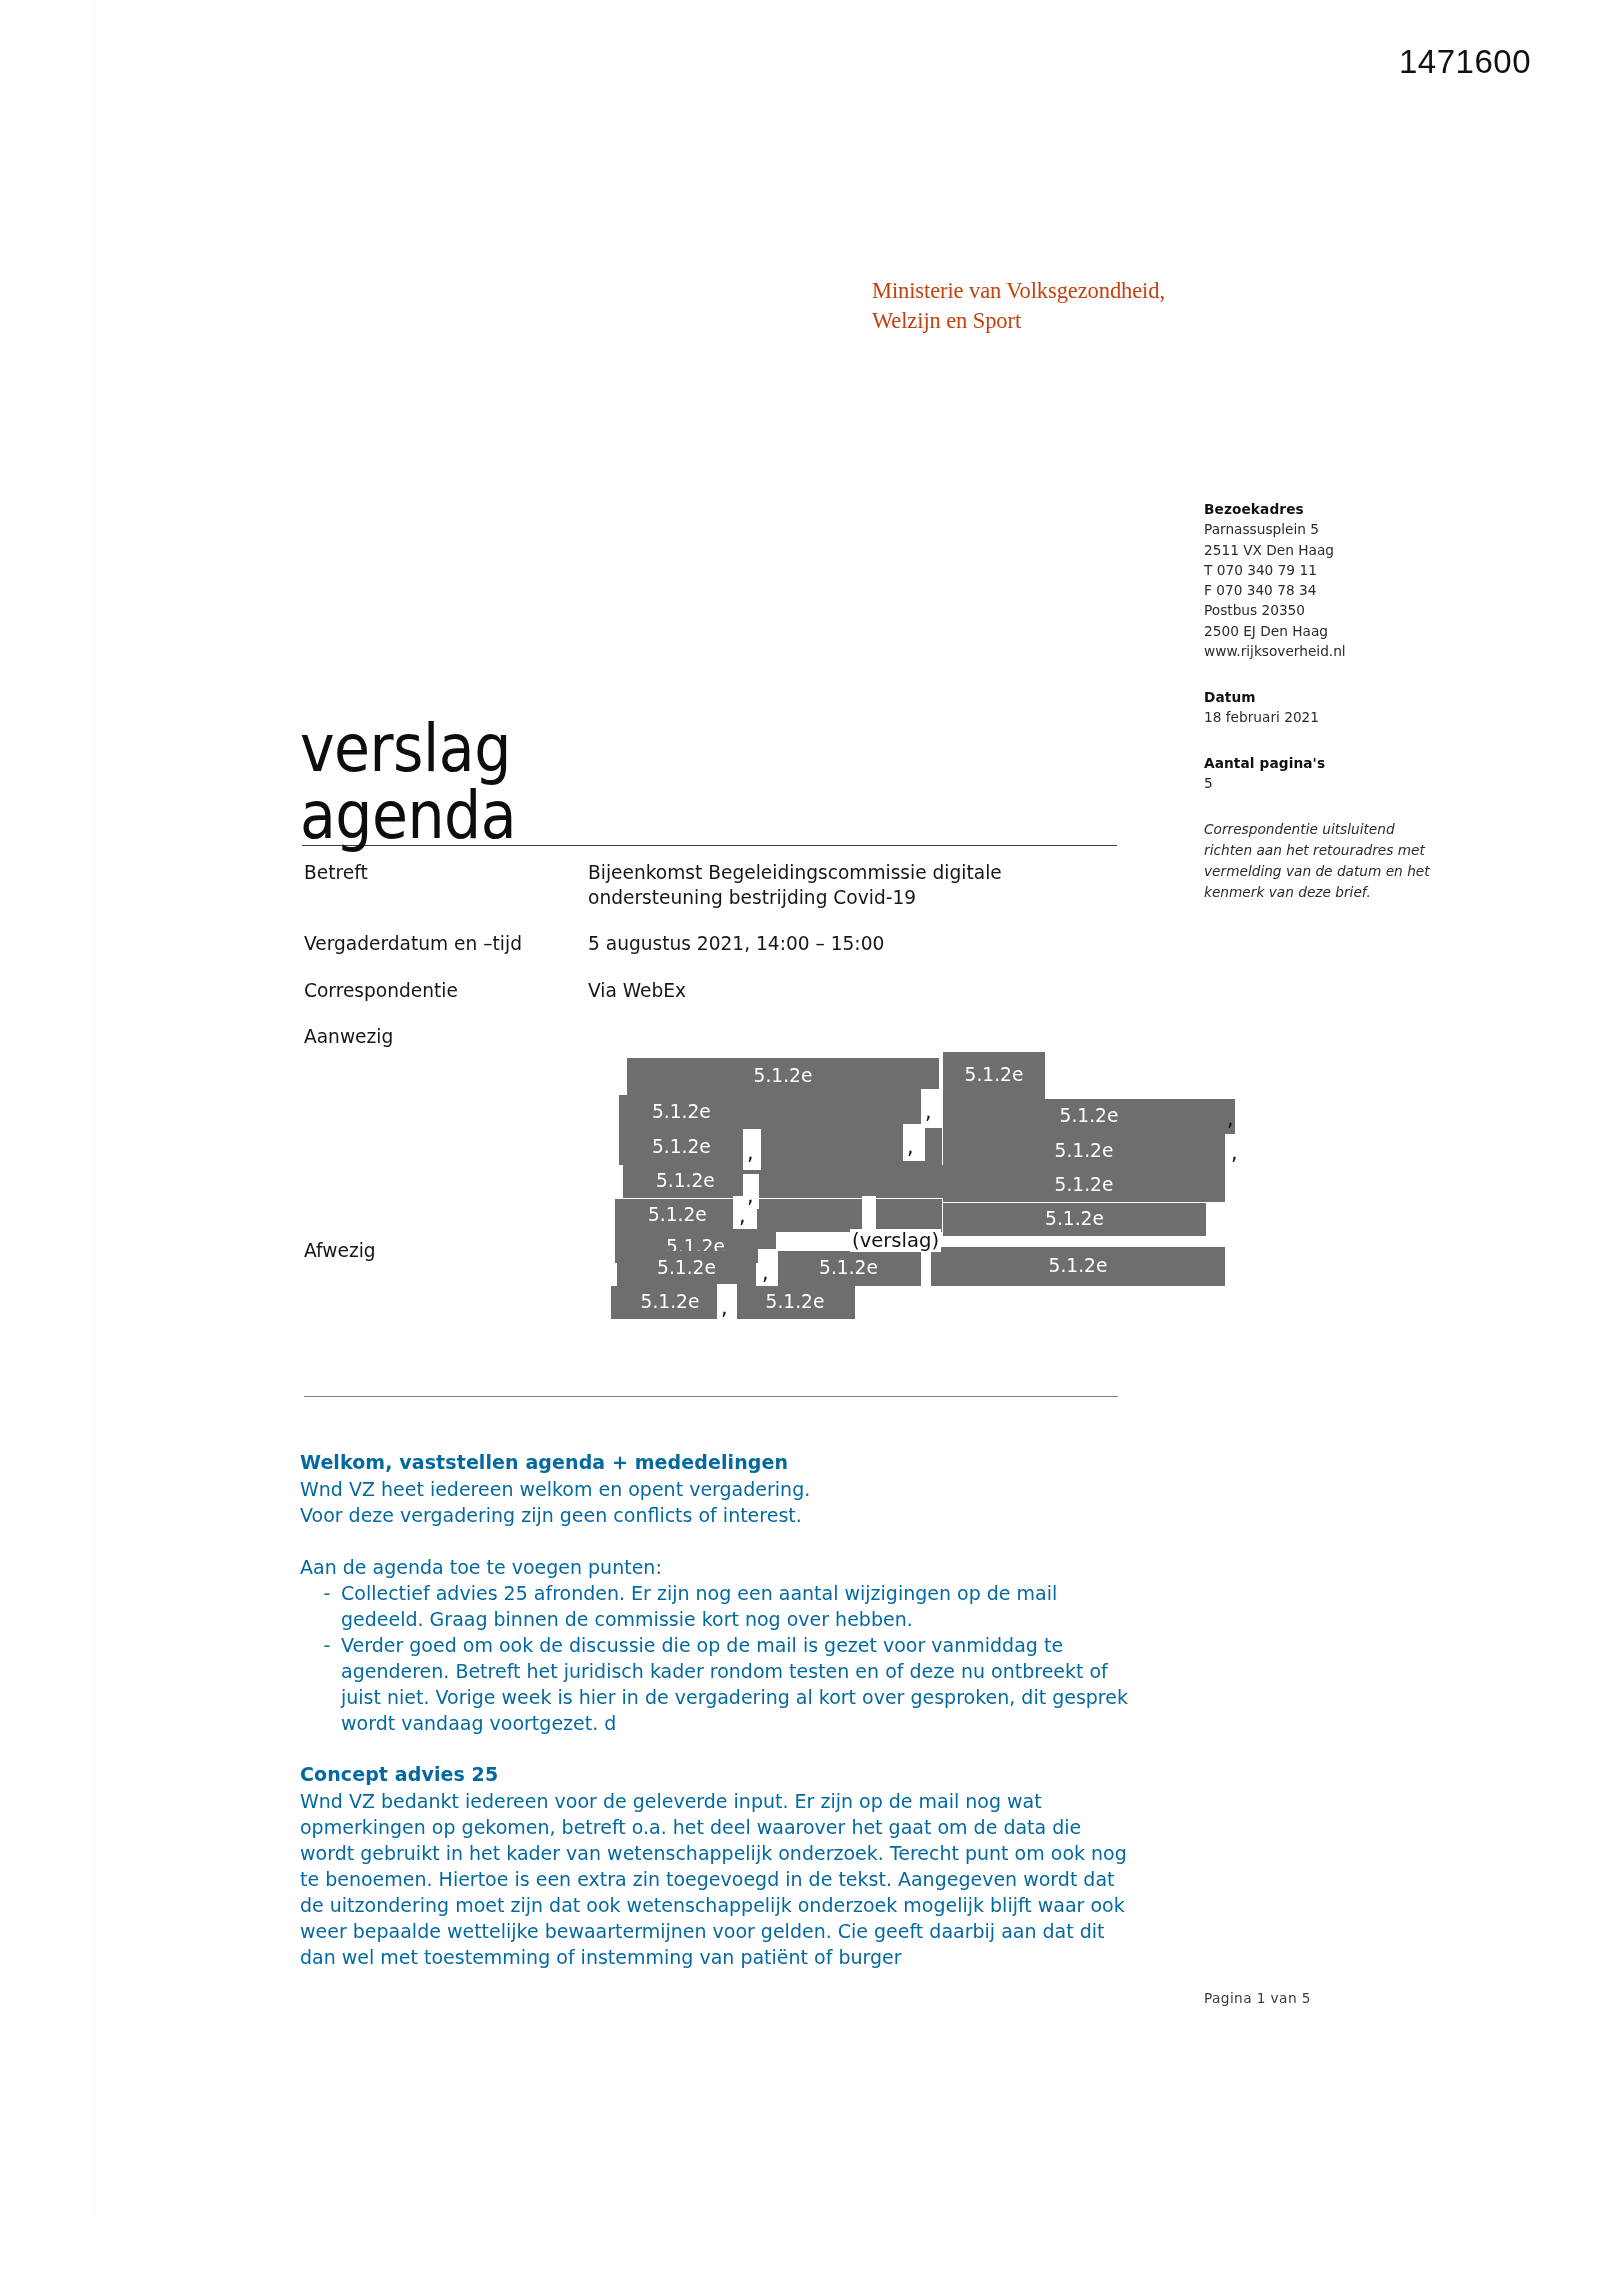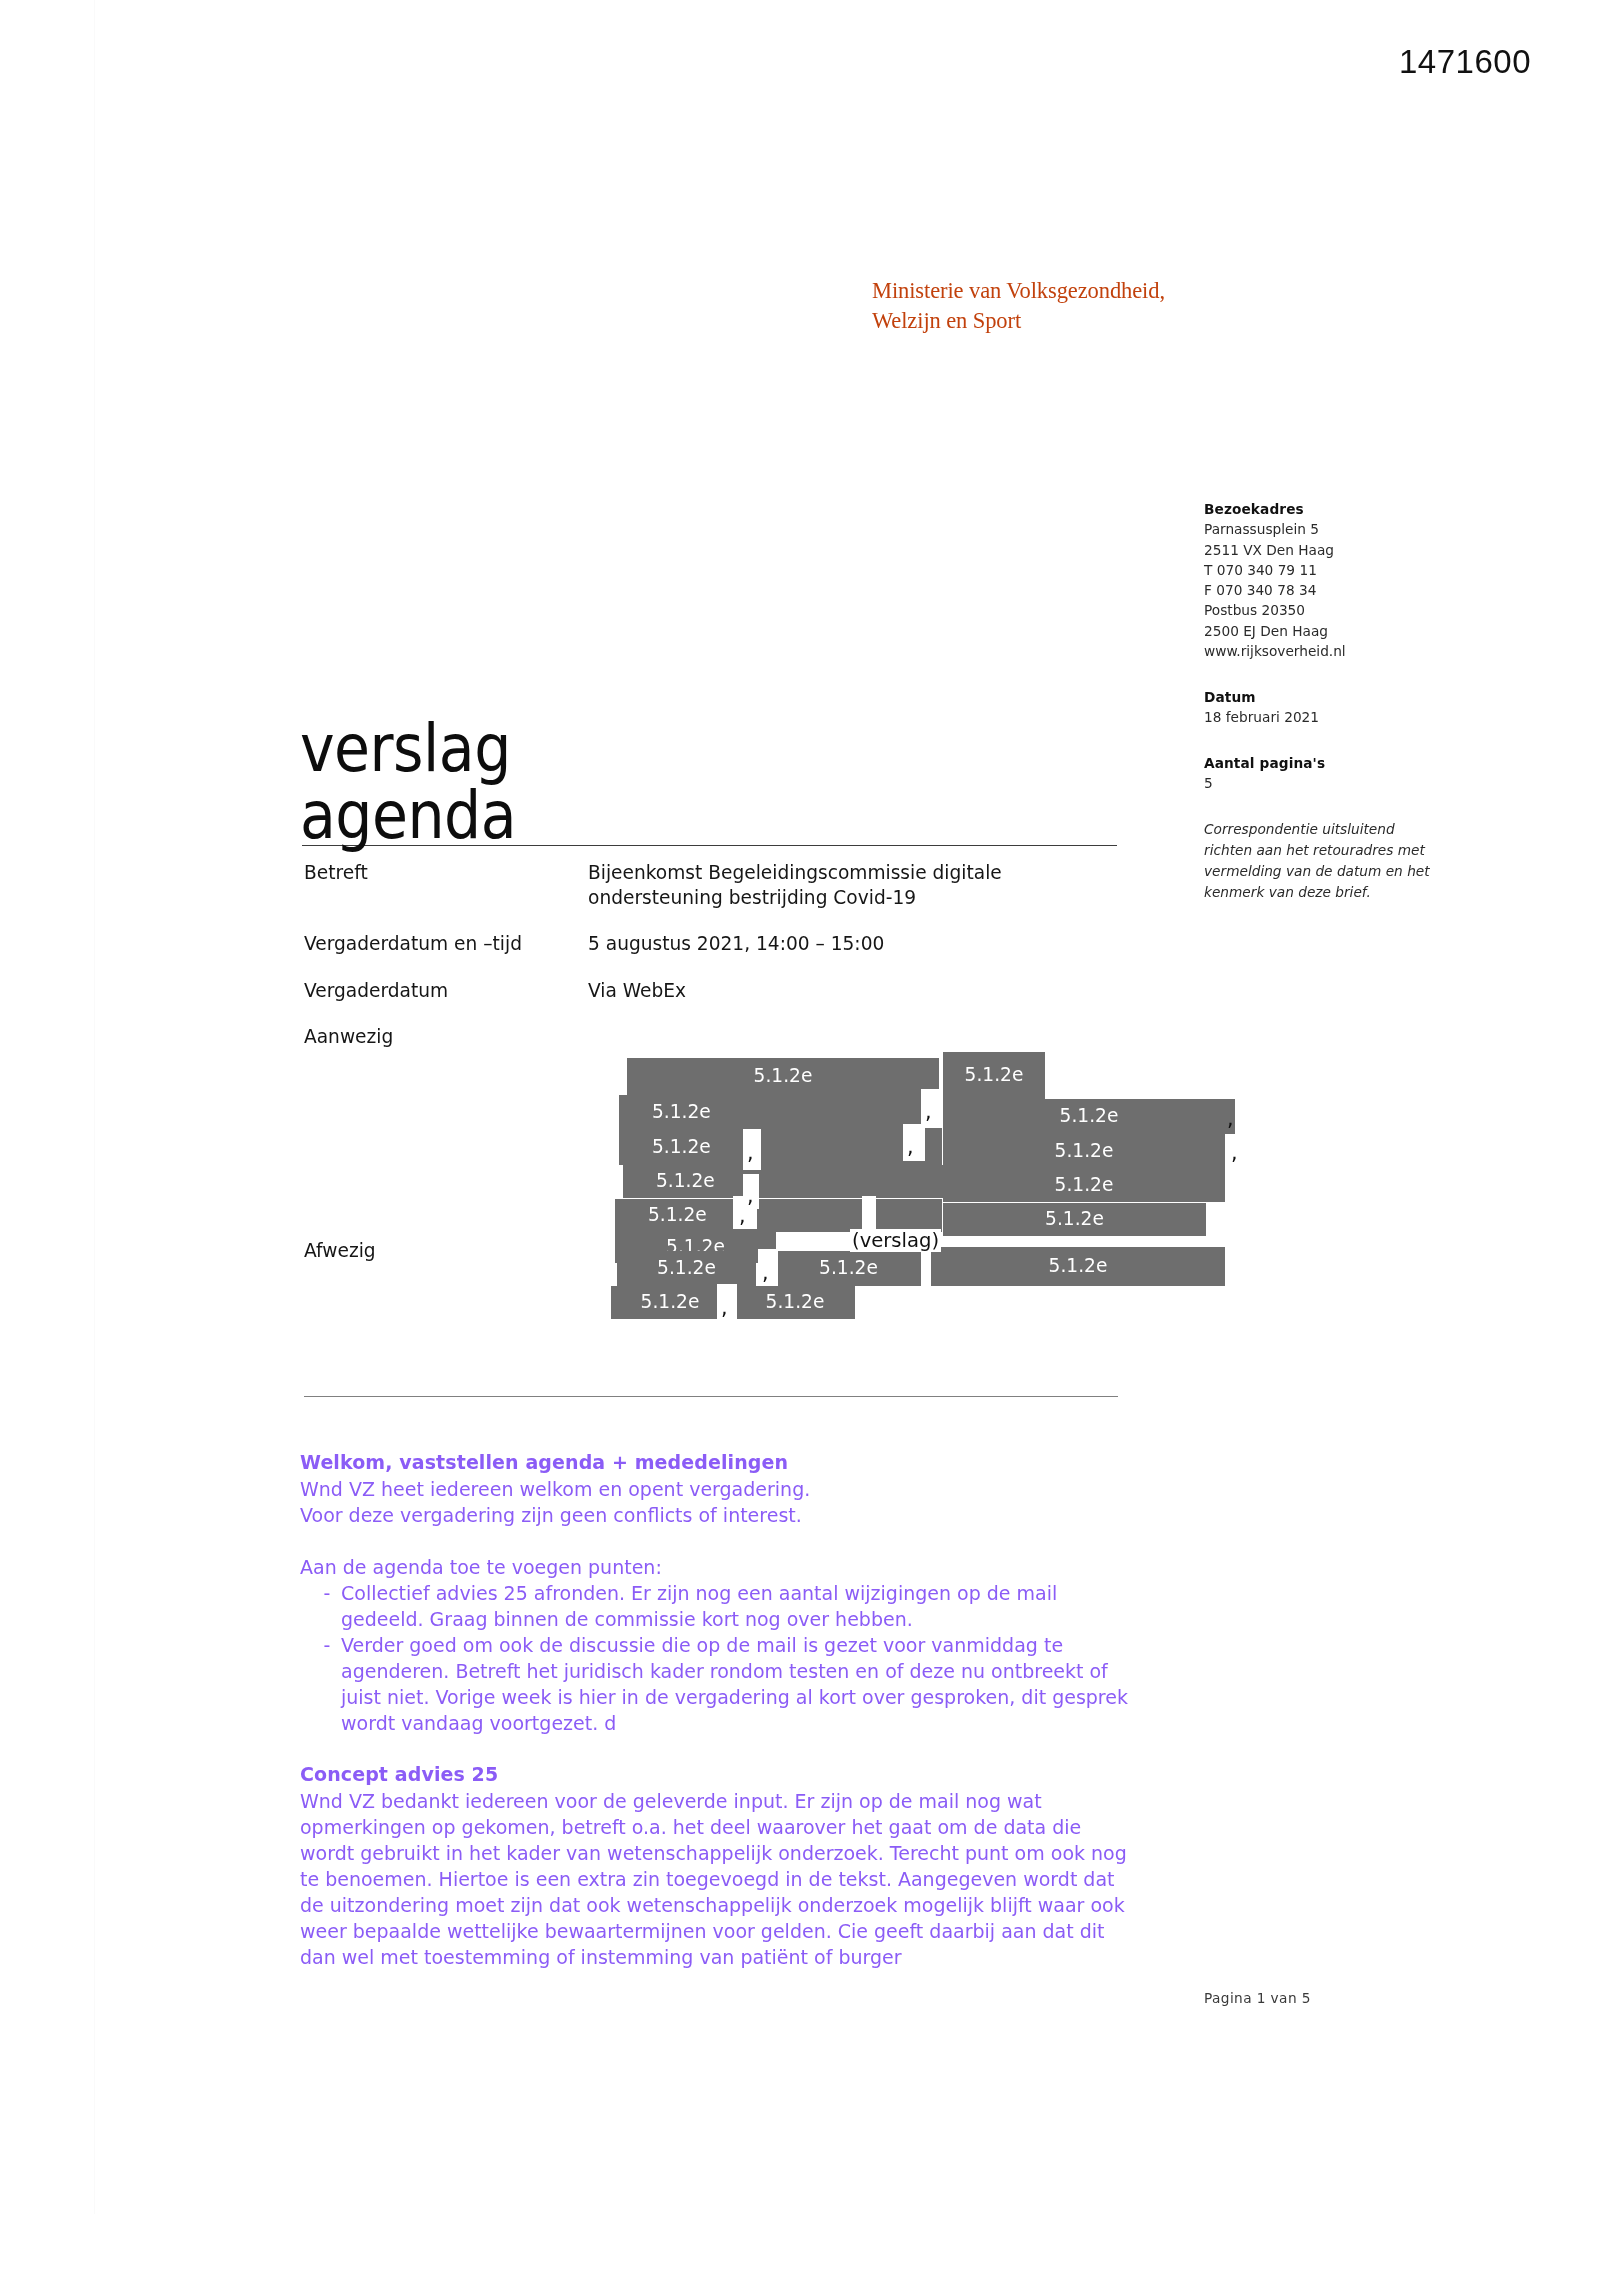--- a/index.html
+++ b/index.html
@@ -169,21 +169,21 @@
   }
 
   .body {
     position: absolute;
     left: 300px;
     top: 1449px;
     width: 831px;
     font-family: "DejaVu Sans", sans-serif;
     font-size: 19px;
     line-height: 1.37;
-    color: #8b5cf6;
+    color: #0369a1;
   }
   .body h3 {
     font-size: 19px;
     font-weight: bold;
     margin: 0 0 1px 0;
     letter-spacing: 0.1px;
   }
   .body p { margin: 0; }
   .body .gap { height: 25.5px; }
   .bullets { margin: 0; padding: 0; list-style: none; }
@@ -264,21 +264,21 @@
       <div class="val">
         <div>Bijeenkomst Begeleidingscommissie digitale</div>
         <div>ondersteuning bestrijding Covid-19</div>
       </div>
     </div>
     <div class="meta-row">
       <div class="lbl">Vergaderdatum en –tijd</div>
       <div class="val">5 augustus 2021, 14:00 – 15:00</div>
     </div>
     <div class="meta-row">
-      <div class="lbl">Vergaderdatum</div>
+      <div class="lbl">Correspondentie</div>
       <div class="val">Via WebEx</div>
     </div>
     <div class="meta-row" style="height:192px;">
       <div class="lbl">Aanwezig</div>
       <div class="val"></div>
     </div>
     <div class="meta-row" style="height:78px;">
       <div class="lbl">Afwezig</div>
       <div class="val"></div>
     </div>

